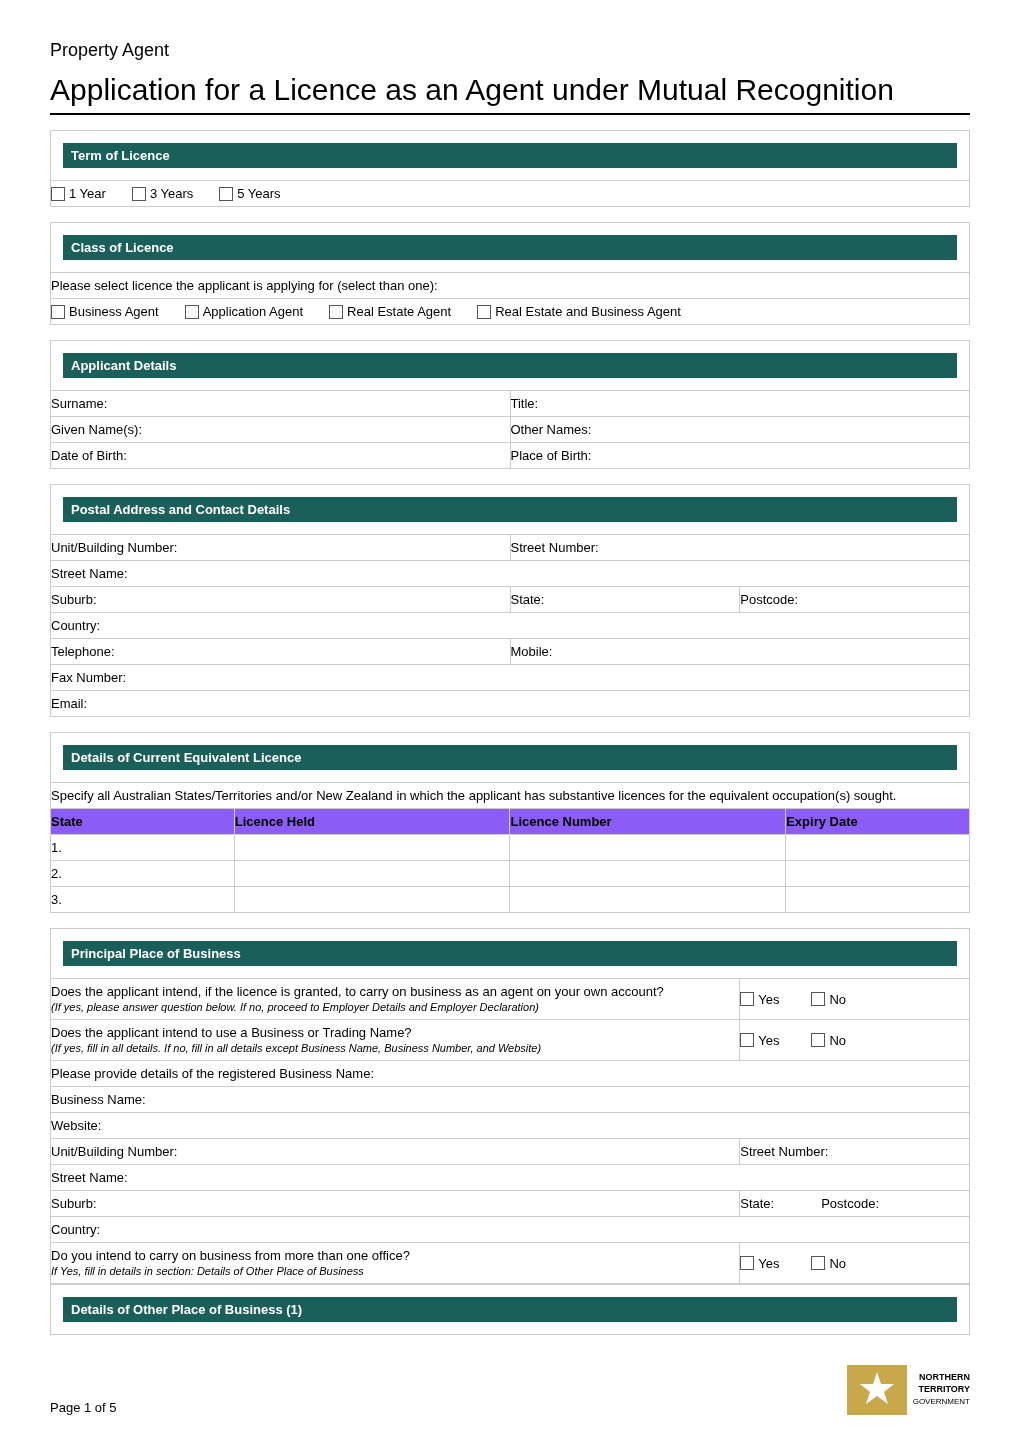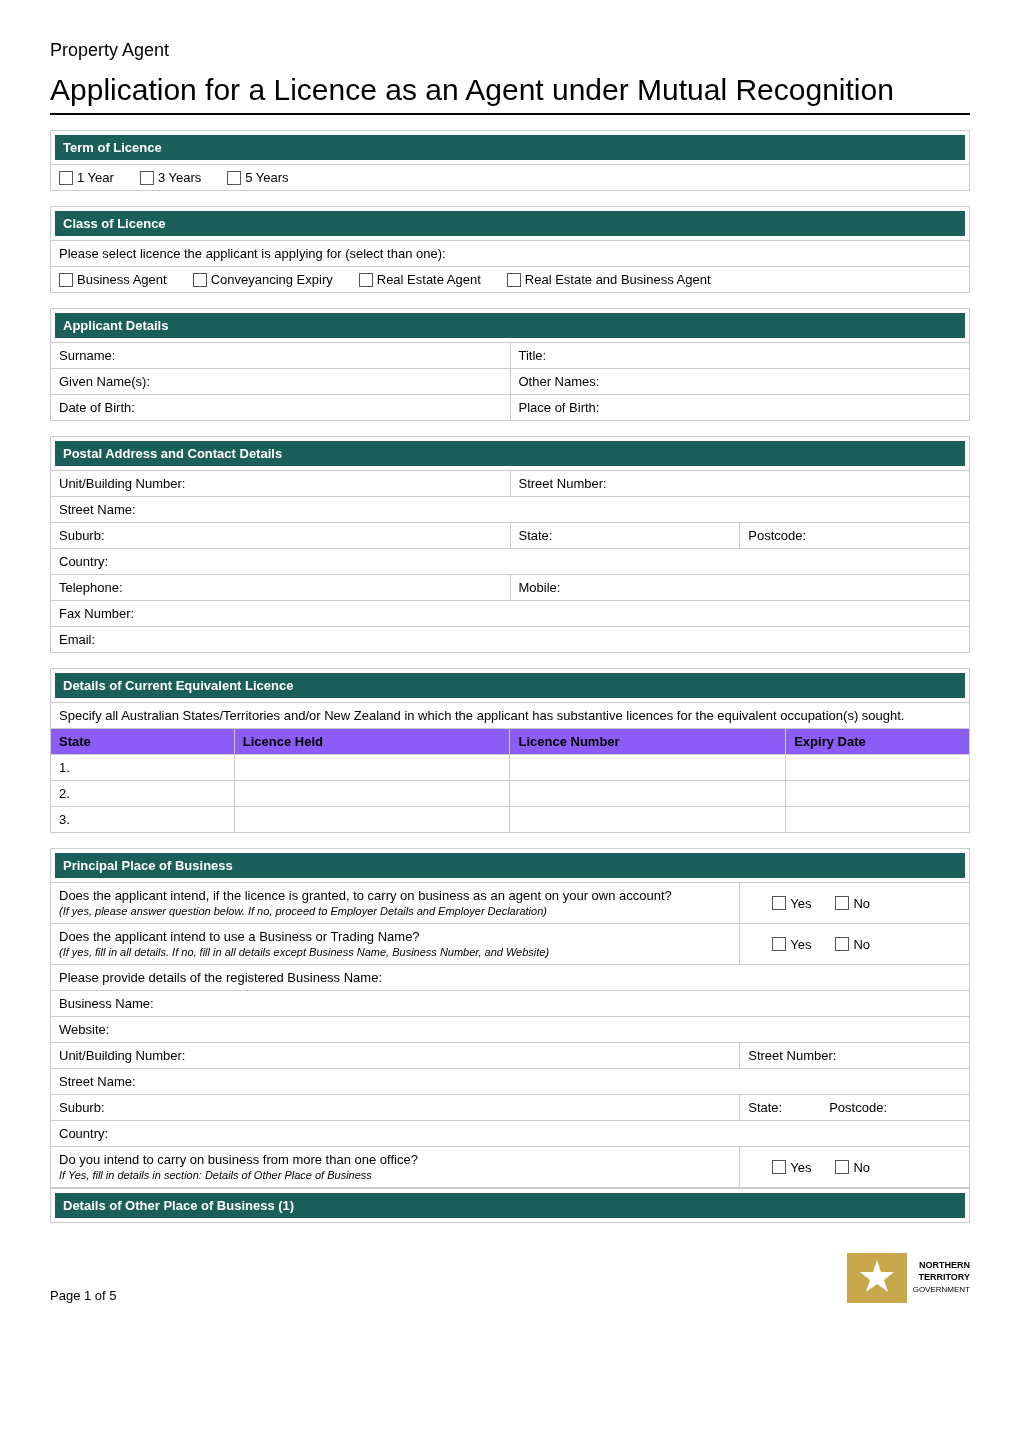--- a/index.html
+++ b/index.html
@@ -31,29 +31,29 @@
       font-size: 13px;
       padding: 5px 8px;
     }
     .form-table {
       width: 100%;
       border-collapse: collapse;
       border: 1px solid #ccc;
     }
     .form-table td {
       border: 1px solid #ccc;
-      padding: 5px 8px;
+      padding: 5px 0;
       vertical-align: middle;
       min-height: 24px;
     }
     .form-table tr td:only-child {
       width: 100%;
     }
     .section-row td {
-      padding: 4px;
+      padding: 12px;
     }
     .checkbox-row {
       display: flex;
       align-items: center;
       gap: 6px;
     }
     .checkbox-item {
       display: flex;
       align-items: center;
       gap: 4px;
@@ -74,22 +74,21 @@
       padding: 5px 8px;
     }
     .note-text {
       font-size: 11px;
       font-style: italic;
     }
     .yes-no-cell {
       white-space: nowrap;
       display: flex;
       align-items: flex-start;
-      gap: 4px;
-      margin-left: 24px;
+      gap: 12px;
     }
     .page-footer {
       margin-top: 30px;
       display: flex;
       justify-content: space-between;
       align-items: flex-end;
     }
     .nt-logo-box {
       width: 60px;
       height: 50px;
@@ -170,21 +169,21 @@
   </tr>
   <tr>
     <td colspan="4" style="border-bottom: 1px solid #ccc;">
       <div class="checkbox-row">
         <div class="checkbox-item">
           <span class="checkbox-box"></span>
           <span>Business Agent</span>
         </div>
         <div class="checkbox-item">
           <span class="checkbox-box"></span>
-          <span>Conveyancing Expiry</span>
+          <span>Application Agent</span>
         </div>
         <div class="checkbox-item">
           <span class="checkbox-box"></span>
           <span>Real Estate Agent</span>
         </div>
         <div class="checkbox-item">
           <span class="checkbox-box"></span>
           <span>Real Estate and Business Agent</span>
         </div>
       </div>

